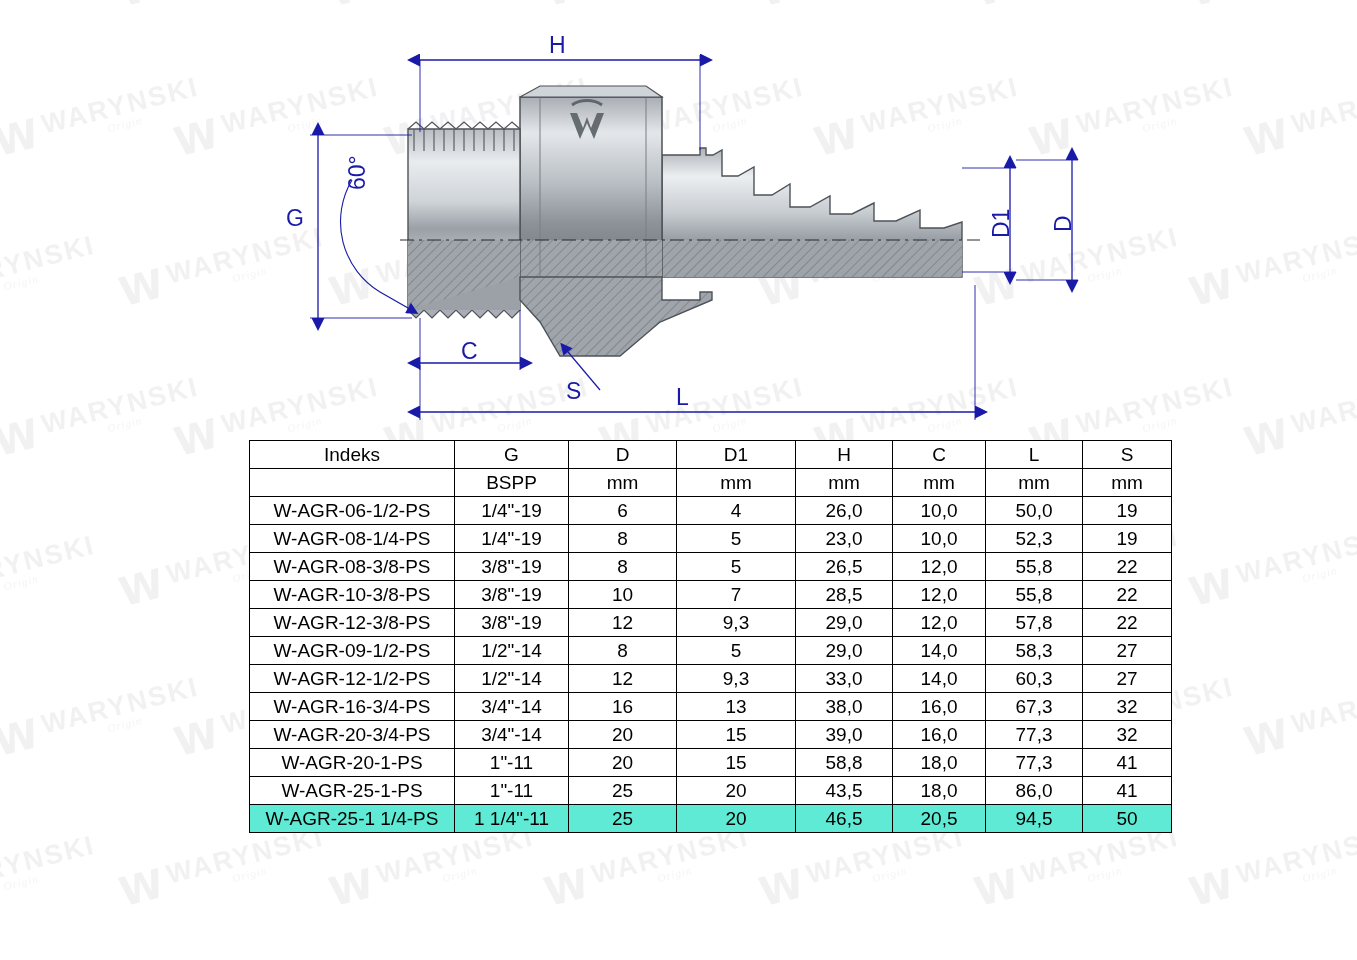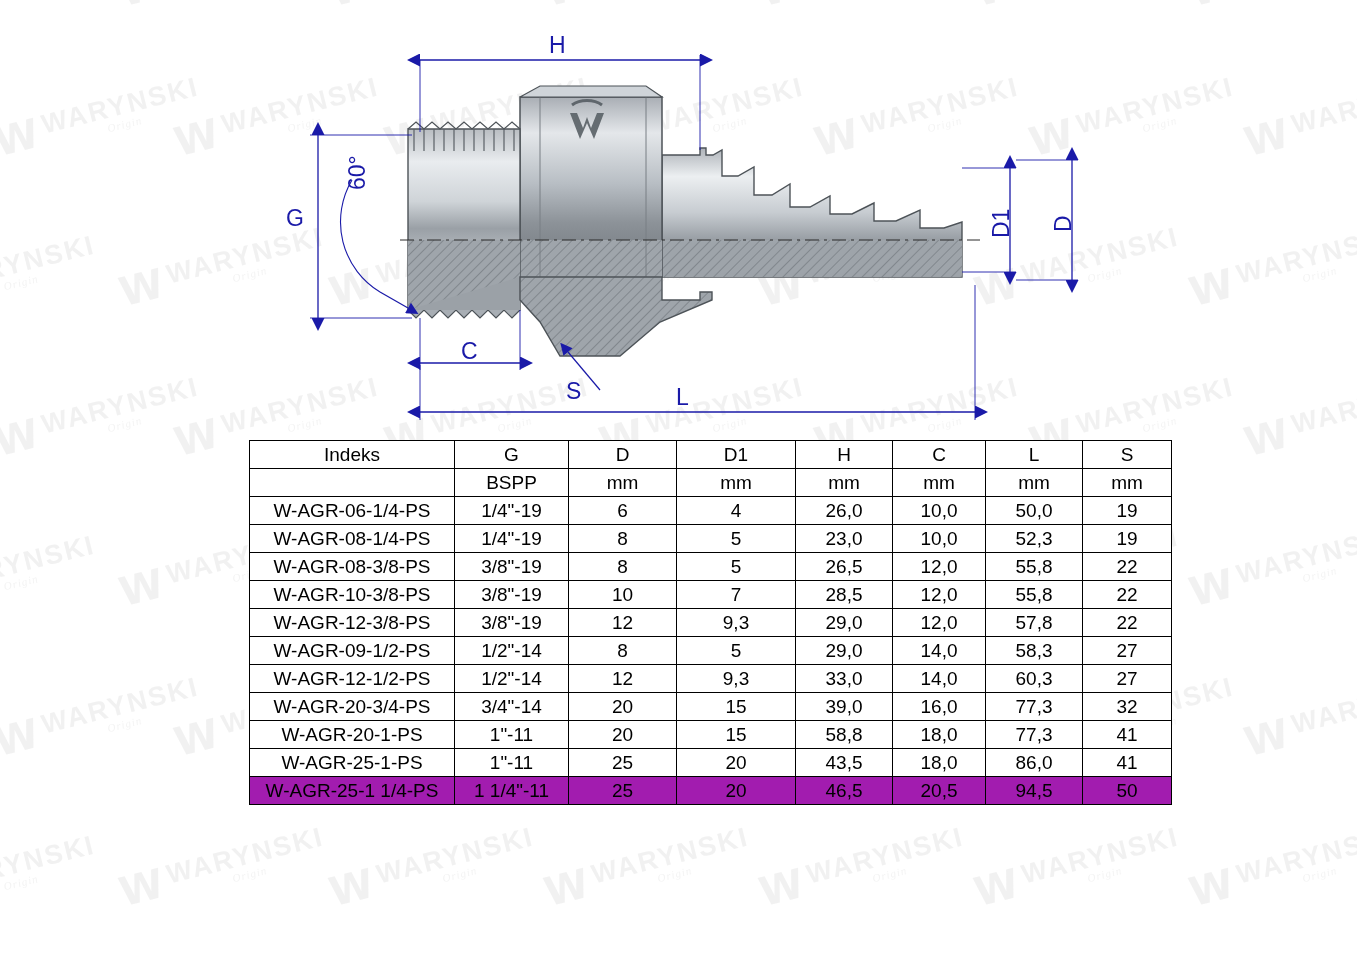--- a/index.html
+++ b/index.html
@@ -74,21 +74,21 @@
   table.spec td.idx{
     width:196px;
   }
   table.spec td.c-g{width:105px;}
   table.spec td.c-d{width:99px;}
   table.spec td.c-d1{width:110px;}
   table.spec td.c-h{width:88px;}
   table.spec td.c-c{width:84px;}
   table.spec td.c-l{width:88px;}
   table.spec td.c-s{width:80px;}
-  tr.highlight td{background:#a21caf;}
+  tr.highlight td{background:#5eead4;}
 </style>
 </head>
 <body>
 
 <div id="watermark-layer">
     <div class="wm" style="left: -60px; top: -30px;"></div>
     <div class="wm" style="left: 120px; top: -30px;">
       <span class="wm-w">W</span>
     </div>
     <div class="wm" style="left: 330px; top: -30px;">
@@ -544,21 +544,21 @@
           <td class="idx"></td>
           <td class="c-g">BSPP</td>
           <td class="c-d">mm</td>
           <td class="c-d1">mm</td>
           <td class="c-h">mm</td>
           <td class="c-c">mm</td>
           <td class="c-l">mm</td>
           <td class="c-s">mm</td>
         </tr>
         <tr>
-          <td class="idx">W-AGR-06-1/4-PS</td>
+          <td class="idx">W-AGR-06-1/2-PS</td>
           <td class="c-g">1/4"-19</td>
           <td class="c-d">6</td>
           <td class="c-d1">4</td>
           <td class="c-h">26,0</td>
           <td class="c-c">10,0</td>
           <td class="c-l">50,0</td>
           <td class="c-s">19</td>
         </tr>
         <tr>
           <td class="idx">W-AGR-08-1/4-PS</td>
@@ -612,20 +612,30 @@
         </tr>
         <tr>
           <td class="idx">W-AGR-12-1/2-PS</td>
           <td class="c-g">1/2"-14</td>
           <td class="c-d">12</td>
           <td class="c-d1">9,3</td>
           <td class="c-h">33,0</td>
           <td class="c-c">14,0</td>
           <td class="c-l">60,3</td>
           <td class="c-s">27</td>
+        </tr>
+        <tr>
+          <td class="idx">W-AGR-16-3/4-PS</td>
+          <td class="c-g">3/4"-14</td>
+          <td class="c-d">16</td>
+          <td class="c-d1">13</td>
+          <td class="c-h">38,0</td>
+          <td class="c-c">16,0</td>
+          <td class="c-l">67,3</td>
+          <td class="c-s">32</td>
         </tr>
         <tr>
           <td class="idx">W-AGR-20-3/4-PS</td>
           <td class="c-g">3/4"-14</td>
           <td class="c-d">20</td>
           <td class="c-d1">15</td>
           <td class="c-h">39,0</td>
           <td class="c-c">16,0</td>
           <td class="c-l">77,3</td>
           <td class="c-s">32</td>

